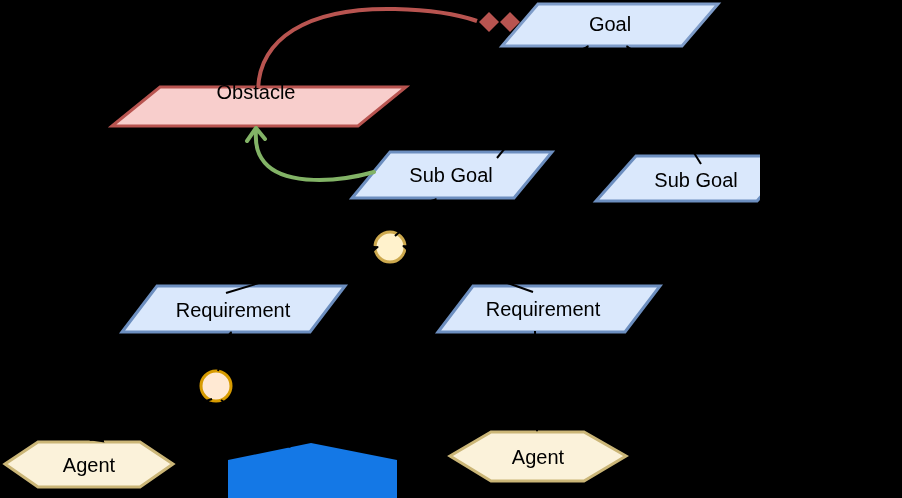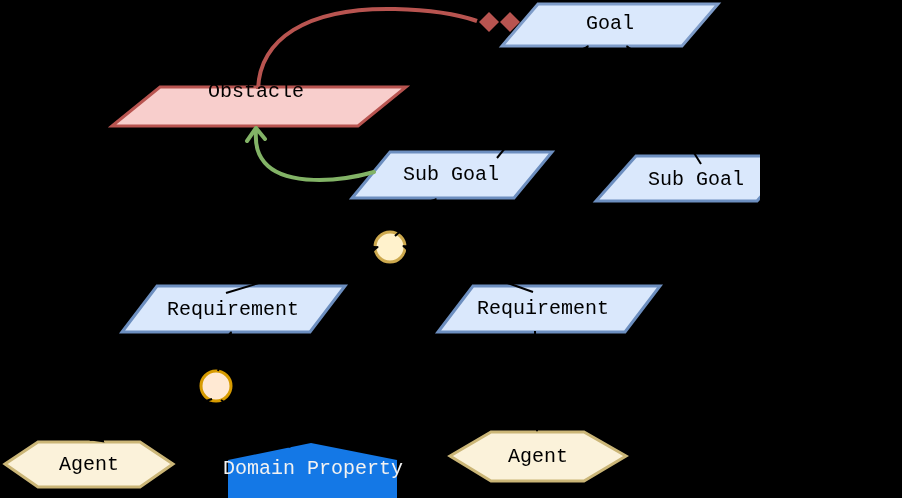--- a/index.html
+++ b/index.html
@@ -1,17 +1,17 @@
 <!DOCTYPE html>
 <html><head>
 <meta charset="utf-8">
 <style>
   html,body{margin:0;padding:0;background:#000;}
   #stage{position:relative;width:760px;height:498px;background:#000;overflow:hidden;
-         font-family:Liberation Mono, monospace;}
+         font-family:Liberation Sans, sans-serif;}
   #stage svg{position:absolute;left:0;top:0;}
   .lbl{position:absolute;transform:translate(-50%,-50%);font-size:20px;color:#000;
        white-space:nowrap;line-height:1;}
   .lbl-light{color:#F2F2F2;}
 </style>
 </head>
 <body>
 
 <div id="stage">
 
@@ -67,14 +67,13 @@
   </svg>
 
   <div class="lbl" style="left:610px;top:24px">Goal</div>
   <div class="lbl" style="left:256px;top:92px">Obstacle</div>
   <div class="lbl" style="left:451px;top:175px">Sub Goal</div>
   <div class="lbl" style="left:696px;top:180px">Sub Goal</div>
   <div class="lbl" style="left:233px;top:310px">Requirement</div>
   <div class="lbl" style="left:543px;top:309px">Requirement</div>
   <div class="lbl" style="left:89px;top:465px">Agent</div>
   <div class="lbl" style="left:538px;top:457px">Agent</div>
-  <div class="lbl lbl-light" style="left:313px;top:469px">Domain Property</div>
 </div>
 
 </body></html>

